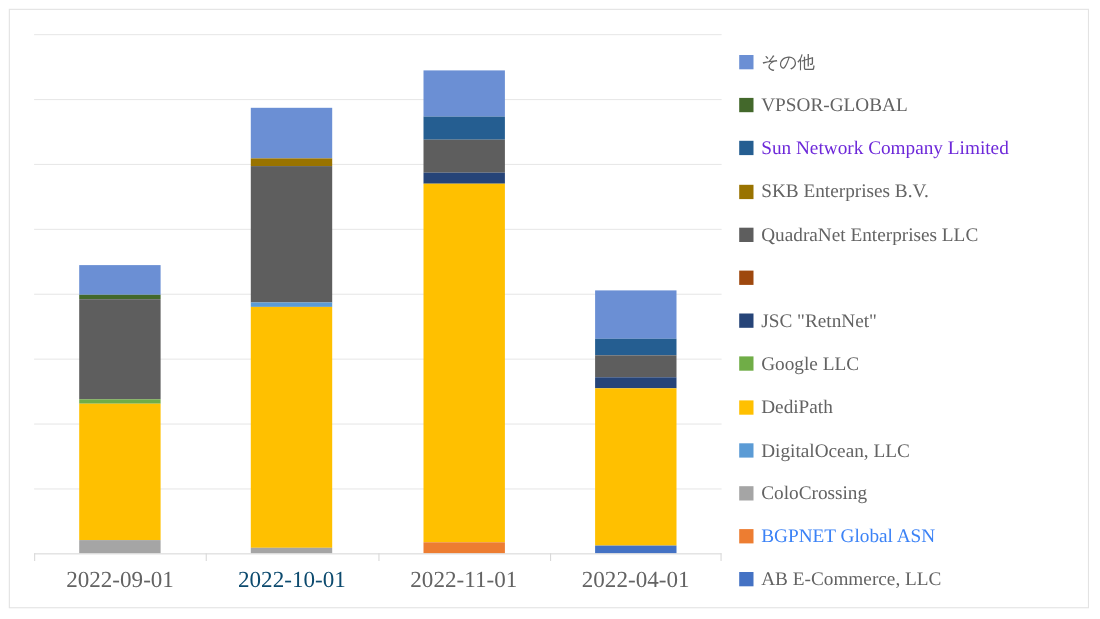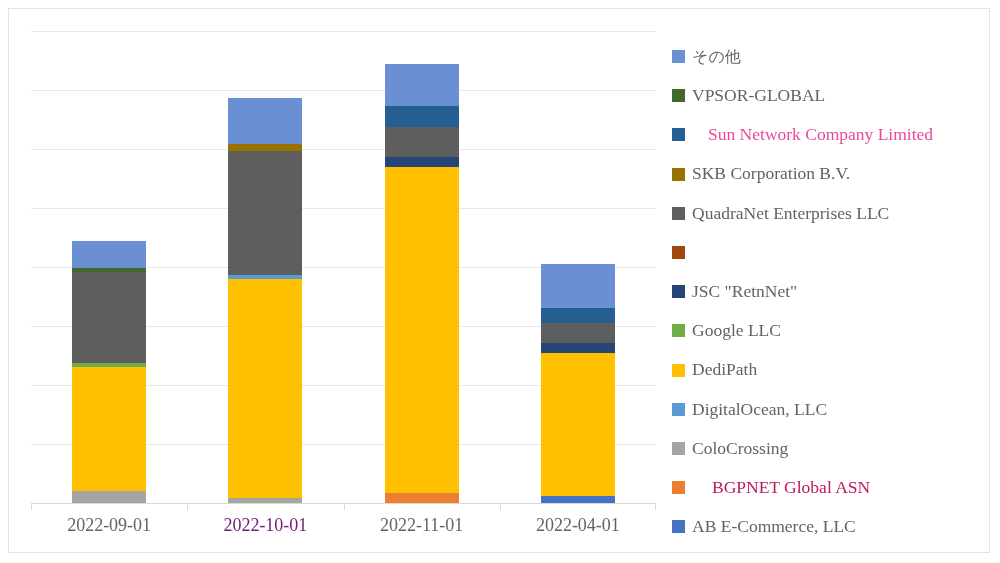--- a/index.html
+++ b/index.html
@@ -62,21 +62,21 @@
     width: 100%;
     display: flex;
     flex-direction: column-reverse;
   }
   .bar-seg {
     width: 100%;
   }
   .cat-label {
     position: absolute;
     text-align: center;
-    font-size: 18px;
+    font-size: 21px;
     color: #636363;
     white-space: nowrap;
     letter-spacing: 0px;
   }
   
   #legend {
     position: absolute;
     left: 663px;
     top: 28px;
     width: 310px;
@@ -166,41 +166,41 @@
         <div class="tickmark" style="background: rgb(217, 217, 217); left: 0px; top: 472px;"></div>
         <div class="tickmark" style="background: rgb(217, 217, 217); left: 156.25px; top: 472px;"></div>
         <div class="tickmark" style="background: rgb(217, 217, 217); left: 312.5px; top: 472px;"></div>
         <div class="tickmark" style="background: rgb(217, 217, 217); left: 468.75px; top: 472px;"></div>
         <div class="tickmark" style="background: rgb(217, 217, 217); left: 624px; top: 472px;"></div>
       </div>
   </div>
 
   <div id="cat-labels">
       <div class="cat-label" style="color: rgb(99, 99, 99); left: 22px; width: 156.25px; top: 506px;">2022-09-01</div>
-      <div class="cat-label" style="color: #701a75; left: 178.25px; width: 156.25px; top: 506px;">2022-10-01</div>
+      <div class="cat-label" style="color: #0c4a6e; left: 178.25px; width: 156.25px; top: 506px;">2022-10-01</div>
       <div class="cat-label" style="color: rgb(99, 99, 99); left: 334.5px; width: 156.25px; top: 506px; text-align: center;">2022-11-01</div>
       <div class="cat-label" style="color: rgb(99, 99, 99); left: 490.75px; width: 156.25px; top: 506px;">2022-04-01</div>
     </div>
 
   <div id="legend">
       <div class="legend-item">
         <span class="legend-swatch" style="background: rgb(107, 143, 212);"></span>
         <span class="legend-label jp" style="color: rgb(99, 99, 99);">その他</span>
       </div>
       <div class="legend-item">
         <span class="legend-swatch" style="background: rgb(67, 104, 43);"></span>
         <span class="legend-label" style="color: rgb(99, 99, 99);">VPSOR-GLOBAL</span>
       </div>
       <div class="legend-item">
         <span class="legend-swatch" style="background: rgb(37, 94, 145);"></span>
-        <span class="legend-label" style="color: #ec4899; margin-left: 16px;">Sun Network Company Limited</span>
+        <span class="legend-label" style="color: #6d28d9;">Sun Network Company Limited</span>
       </div>
       <div class="legend-item">
         <span class="legend-swatch" style="background: rgb(153, 115, 0);"></span>
-        <span class="legend-label" style="color: rgb(99, 99, 99);">SKB Corporation B.V.</span>
+        <span class="legend-label" style="color: rgb(99, 99, 99);">SKB Enterprises B.V.</span>
       </div>
       <div class="legend-item">
         <span class="legend-swatch" style="background: rgb(94, 94, 94);"></span>
         <span class="legend-label" style="color: rgb(99, 99, 99);">QuadraNet Enterprises LLC</span>
       </div>
       <div class="legend-item">
         <span class="legend-swatch" style="background: rgb(158, 72, 14);"></span>
       </div>
       <div class="legend-item">
         <span class="legend-swatch" style="background: rgb(38, 68, 120);"></span>
@@ -217,21 +217,21 @@
       <div class="legend-item">
         <span class="legend-swatch" style="background: rgb(91, 155, 213);"></span>
         <span class="legend-label" style="color: rgb(99, 99, 99);">DigitalOcean, LLC</span>
       </div>
       <div class="legend-item">
         <span class="legend-swatch" style="background: rgb(165, 165, 165);"></span>
         <span class="legend-label" style="color: rgb(99, 99, 99);">ColoCrossing</span>
       </div>
       <div class="legend-item">
         <span class="legend-swatch" style="background: rgb(237, 125, 49);"></span>
-        <span class="legend-label" style="color: #be185d; margin-left: 20px;">BGPNET Global ASN</span>
+        <span class="legend-label" style="color: #3b82f6;">BGPNET Global ASN</span>
       </div>
       <div class="legend-item">
         <span class="legend-swatch" style="background: rgb(68, 114, 196);"></span>
         <span class="legend-label" style="color: rgb(99, 99, 99); text-align: center;">AB E-Commerce, LLC</span>
       </div>
     </div>
 
 </div>
 
 </body></html>

